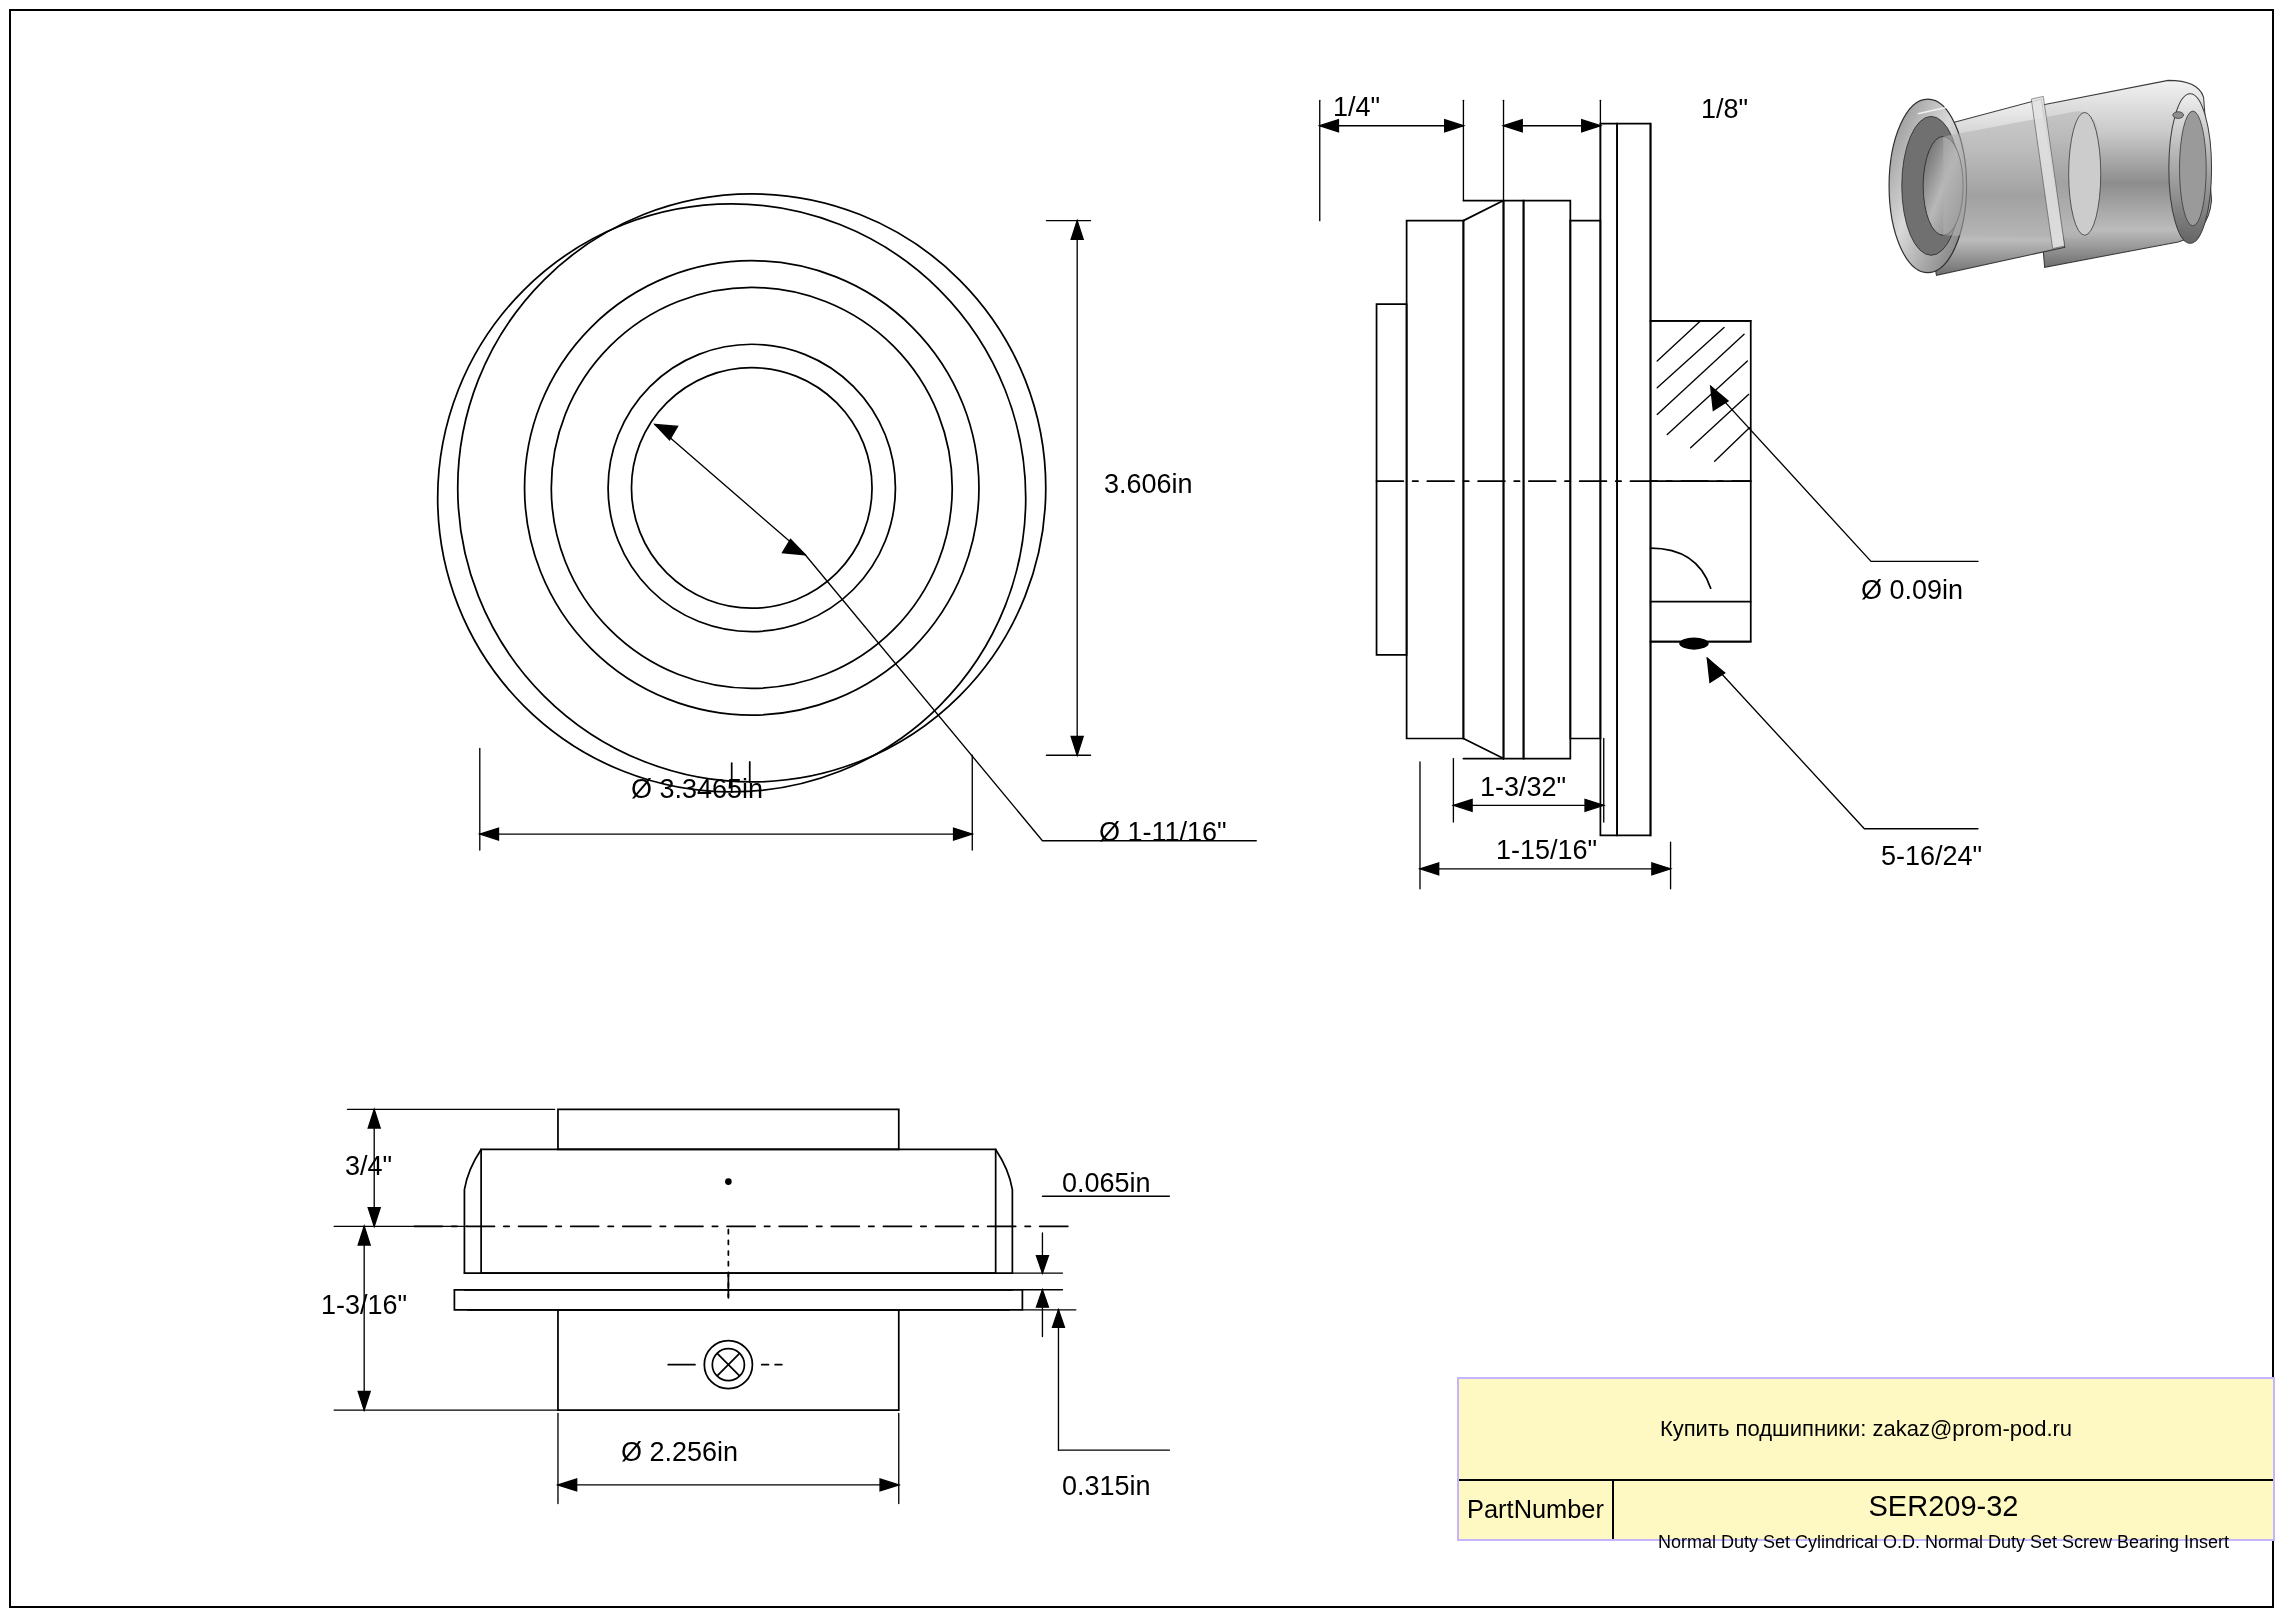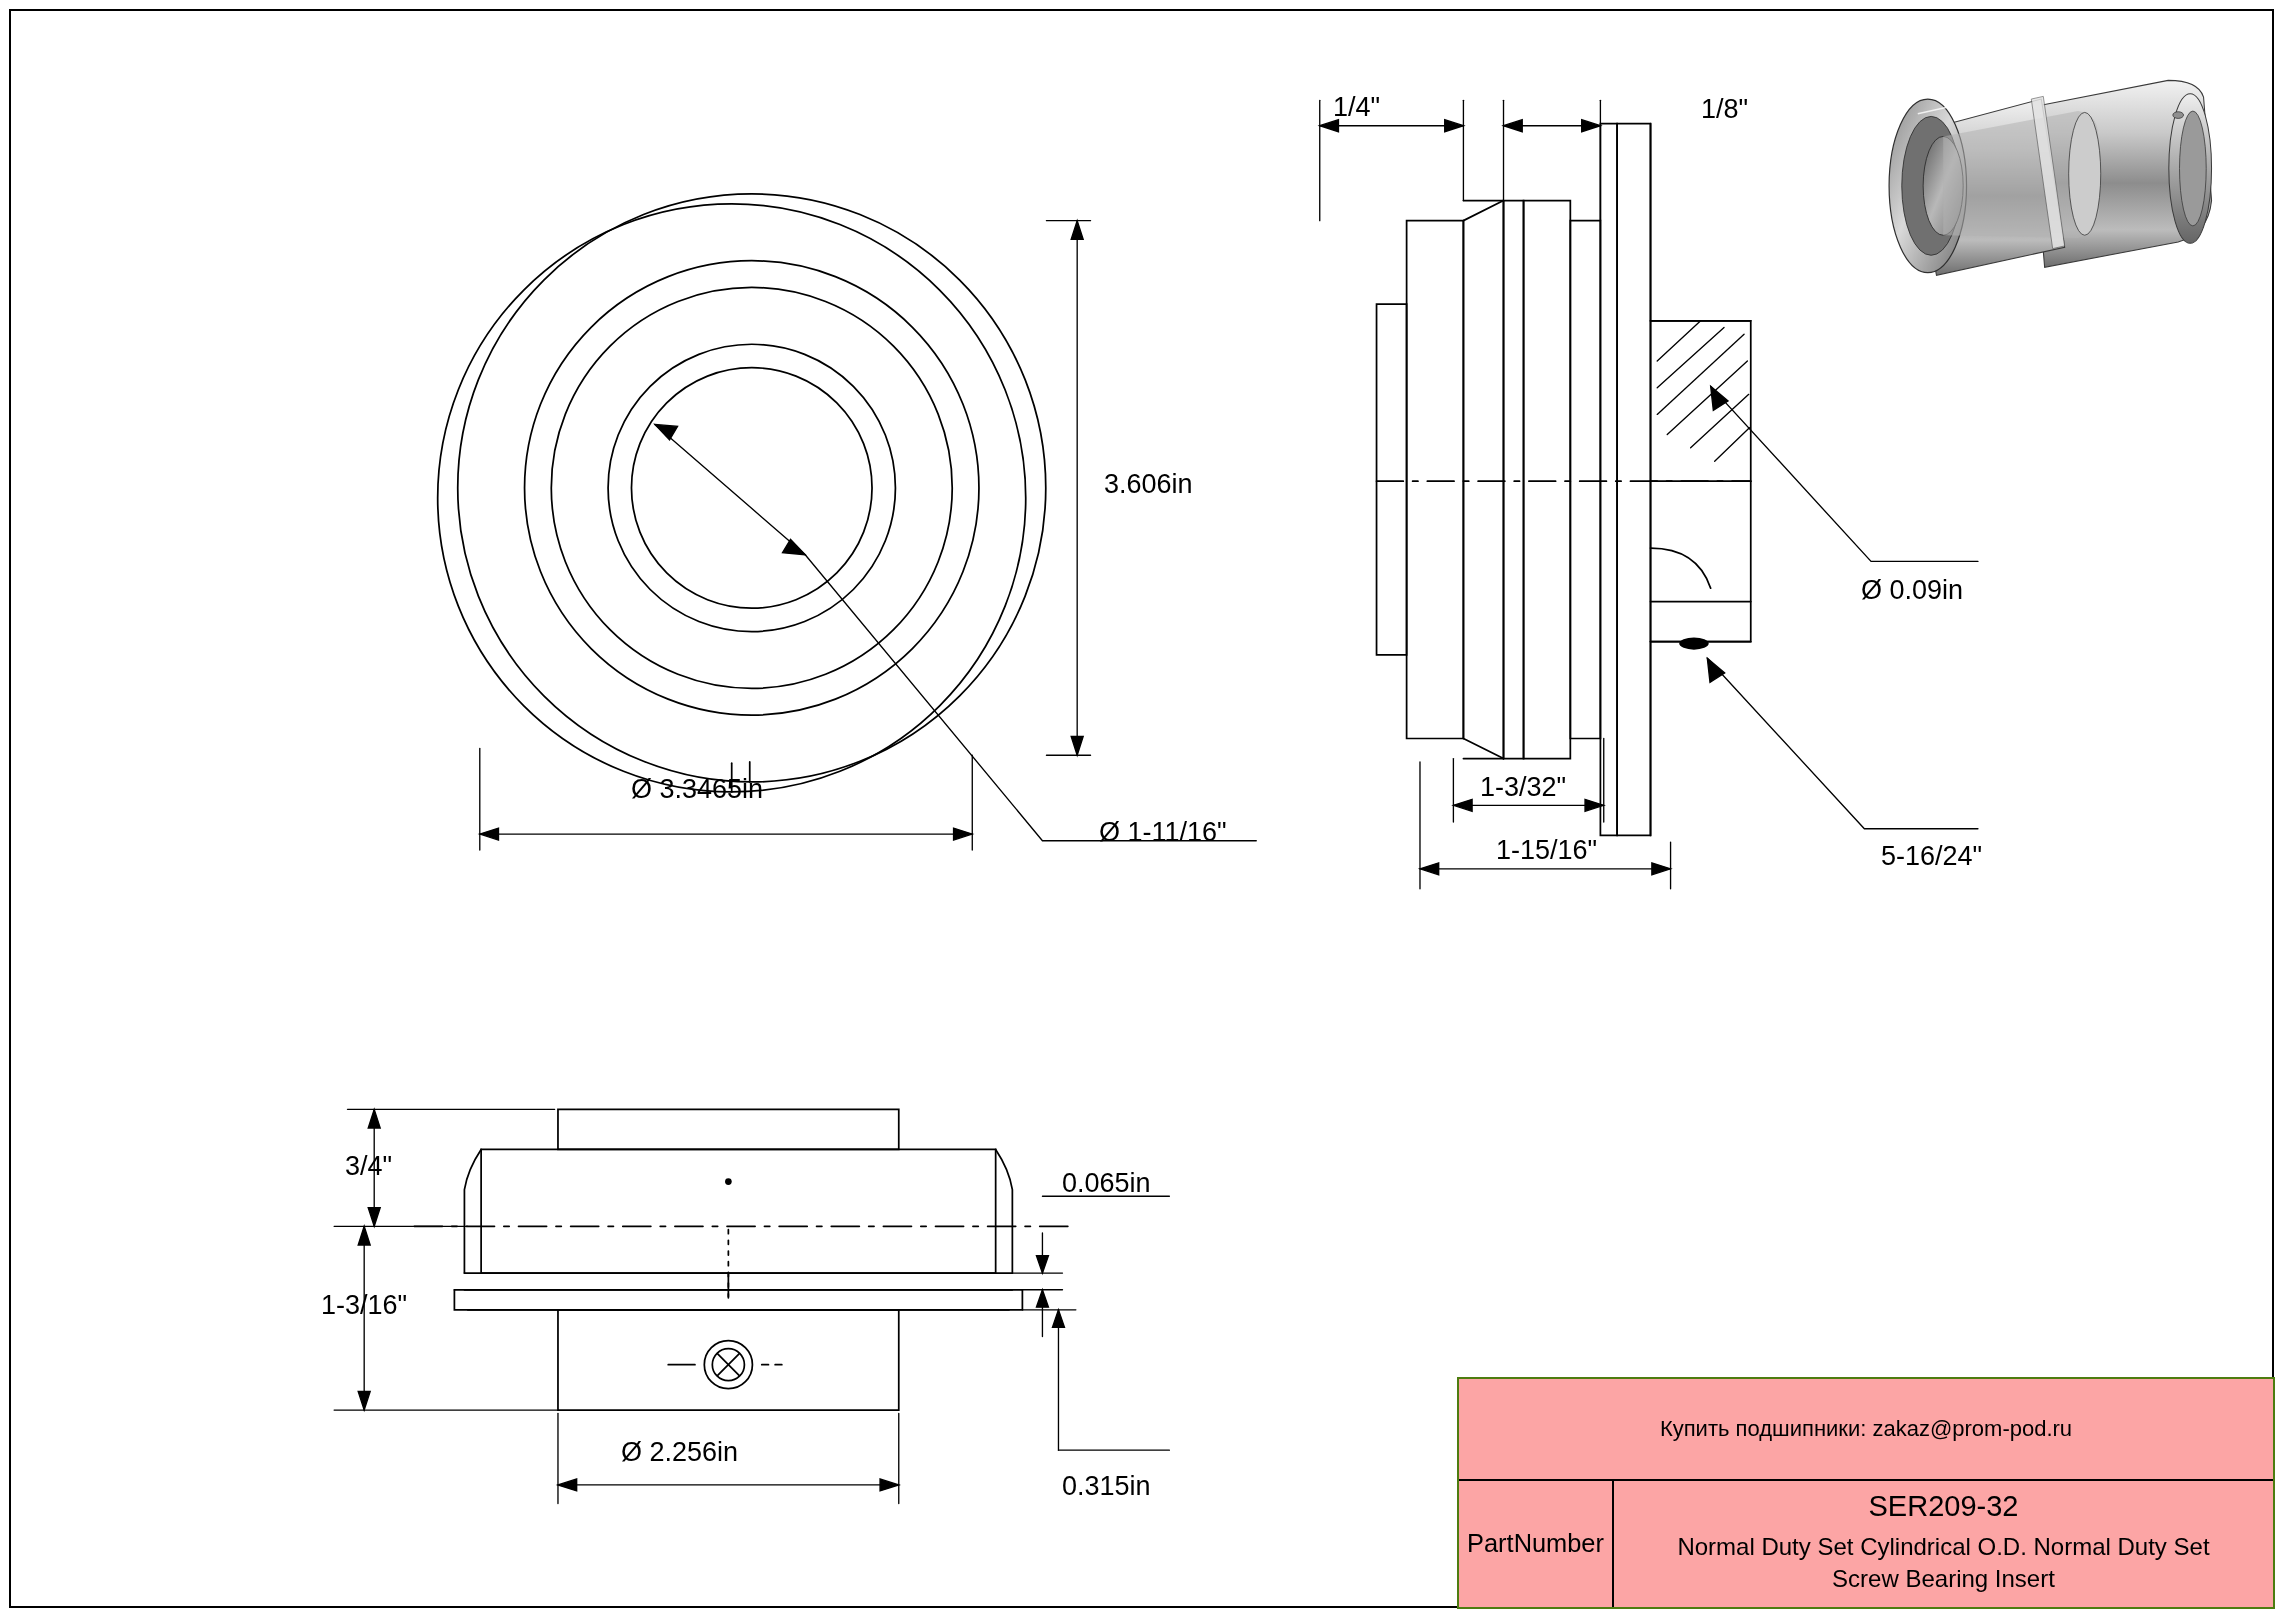--- a/index.html
+++ b/index.html
@@ -40,24 +40,24 @@
     font-size: 27px;
     color: #000000;
     white-space: nowrap;
   }
   
   #titleblock {
     position: absolute;
     left: 1457px;
     top: 1377px;
     width: 818px;
-    height: 232px;
-    border: 2px solid #4d7c0f;
+    height: 164px;
+    border: 2px solid #c4b5fd;
     box-sizing: border-box;
-    background: #fca5a5;
+    background: #fef9c3;
   }
   #tb-email {
     position: absolute;
     left: 0;
     top: 0;
     width: 100%;
     height: 100px;
     display: flex;
     align-items: center;
     justify-content: center;
@@ -102,24 +102,24 @@
     justify-content: flex-start;
     padding-top: 9.4px;
     box-sizing: border-box;
   }
   #tb-partnumber {
     font-size: 29px;
     color: #000000;
     margin-bottom: 8px;
   }
   #tb-desc {
-    font-size: 24px;
+    font-size: 18px;
     line-height: 1.3;
     color: #000000;
-    text-align: center;
+    text-align: right;
     max-width: 601px;
   }
   .iso-img {
     position: absolute;
     left: 1864px;
     top: 67px;
     width: 388px;
     height: 227px;
   }
 </style>

